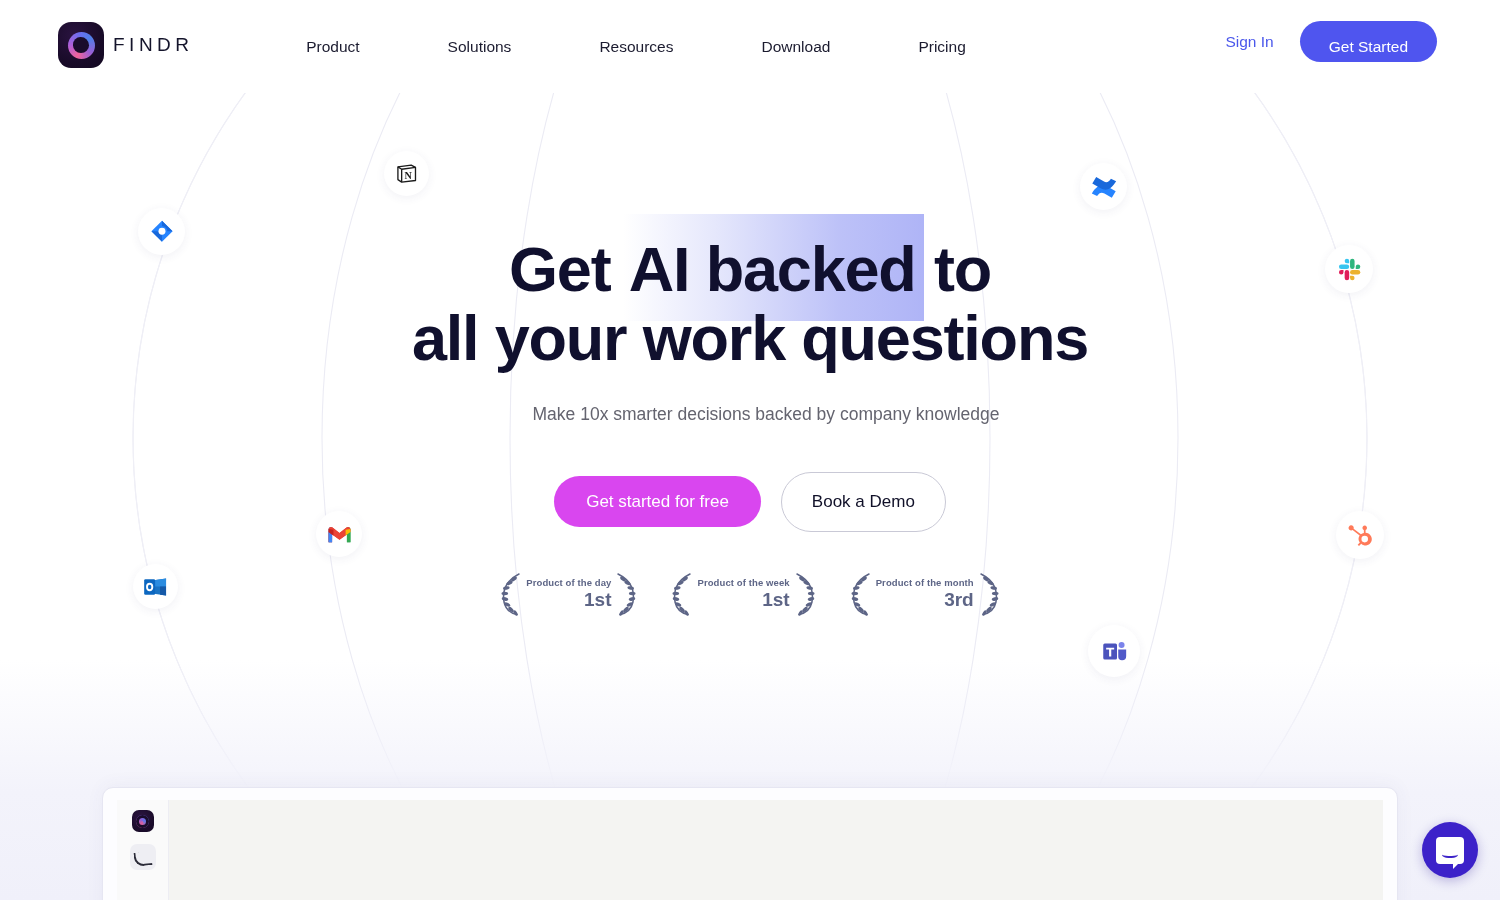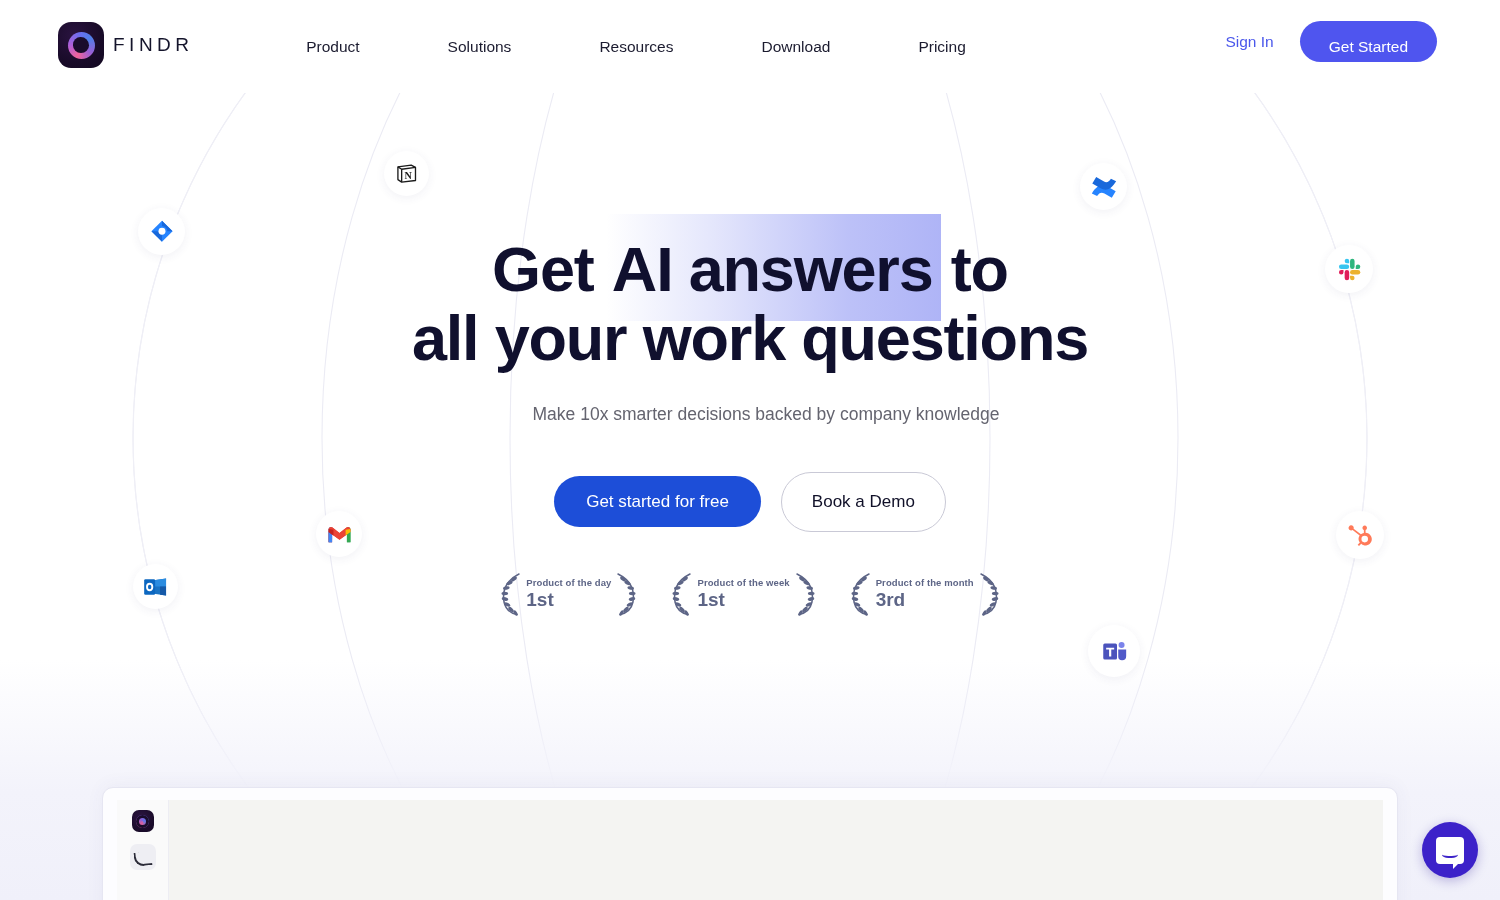--- a/index.html
+++ b/index.html
@@ -105,40 +105,40 @@
     margin-top: 29px;
     font-size: 17.5px; line-height: 25.5px; color: #64646f; font-weight: 400; margin-left: 32px;
   }
   .subtitle span { display: block; }
 
   .cta-row {
     margin-top: 44px; display: flex; justify-content: center;
     align-items: center; gap: 20px;
   }
   .btn-primary {
-    background: #1d4ed8; color: #fff; border: none; border-radius: 30px;
+    background: #d946ef; color: #fff; border: none; border-radius: 30px;
     font-size: 17px; font-weight: 500; height: 51px; padding: 0 32px;
     cursor: pointer; font-family: inherit;
   }
   .btn-secondary {
     background: #fff; color: #101028; border: 1.4px solid #c9c9d6;
     border-radius: 30px; font-size: 17px; font-weight: 500;
     height: 60px; padding: 0 30px; cursor: pointer; font-family: inherit;
   }
 
   .badges {
     margin-top: 40px; display: flex; justify-content: center;
     align-items: flex-end; gap: 28px;
   }
   .badge {
     position: relative; display: flex; align-items: center;
     justify-content: center; gap: 2px;
     color: #5d6586;
   }
-  .badge-text { text-align: left; padding: 0 1px; }
+  .badge-text { text-align: right; padding: 0 1px; }
   .badge-title { font-size: 9.5px; font-weight: 700; letter-spacing: 0.1px; white-space: nowrap; }
   .badge-rank { font-size: 19px; font-weight: 700; margin-top: 1px; }
   .laurel { width: 26px; height: 44px; }
 
   
   .int-icon {
     position: absolute; z-index: 25;
     background: #ffffff; border-radius: 50%;
     display: flex; align-items: center; justify-content: center;
     box-shadow: 0 2px 10px rgba(60,60,120,0.07);
@@ -331,21 +331,21 @@
       <circle cx="19" cy="6" r="2.6" fill="#5059c9" opacity="0"></circle>
       <path d="M20.5 12.5h9.5v8.2a4.8 4.8 0 0 1-4.8 4.8h-.2a4.5 4.5 0 0 1-4.5-4.5z" fill="#5059c9"></path>
       <rect x="2.5" y="5.5" width="16.5" height="19" rx="1.8" fill="#4b53bc"></rect>
       <path d="M6 10.4h9.6v2.2h-3.5v8.4H9.5v-8.4H6z" fill="#ffffff"></path>
       <path d="M19 9.5h4.2v12.2a3.6 3.6 0 0 1-3.6 3.6H19z" fill="#5059c9" opacity="0"></path>
     </svg>
   </div>
 
   <div class="hero-content">
     <h1 class="headline">
-      <span class="hl-line"><span>Get </span><span class="hl-hi">AI answers</span><span> to</span></span>
+      <span class="hl-line"><span>Get </span><span class="hl-hi">AI backed</span><span> to</span></span>
       <span class="hl-line">all your work questions</span>
     </h1>
 
     <div class="subtitle">
       <span>Make 10x smarter decisions backed by company knowledge</span>
     </div>
 
     <div class="cta-row">
       <button class="btn-primary">Get started for free</button>
       <button class="btn-secondary">Book a Demo</button>

